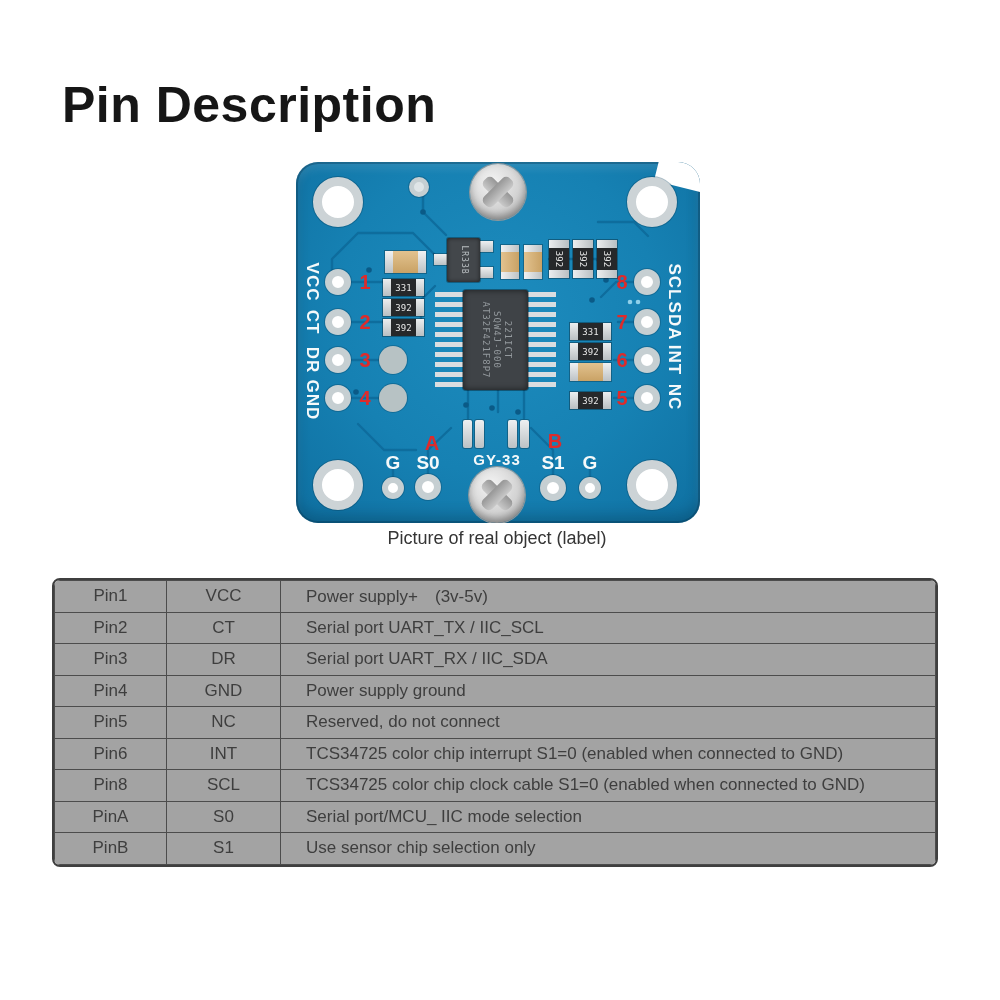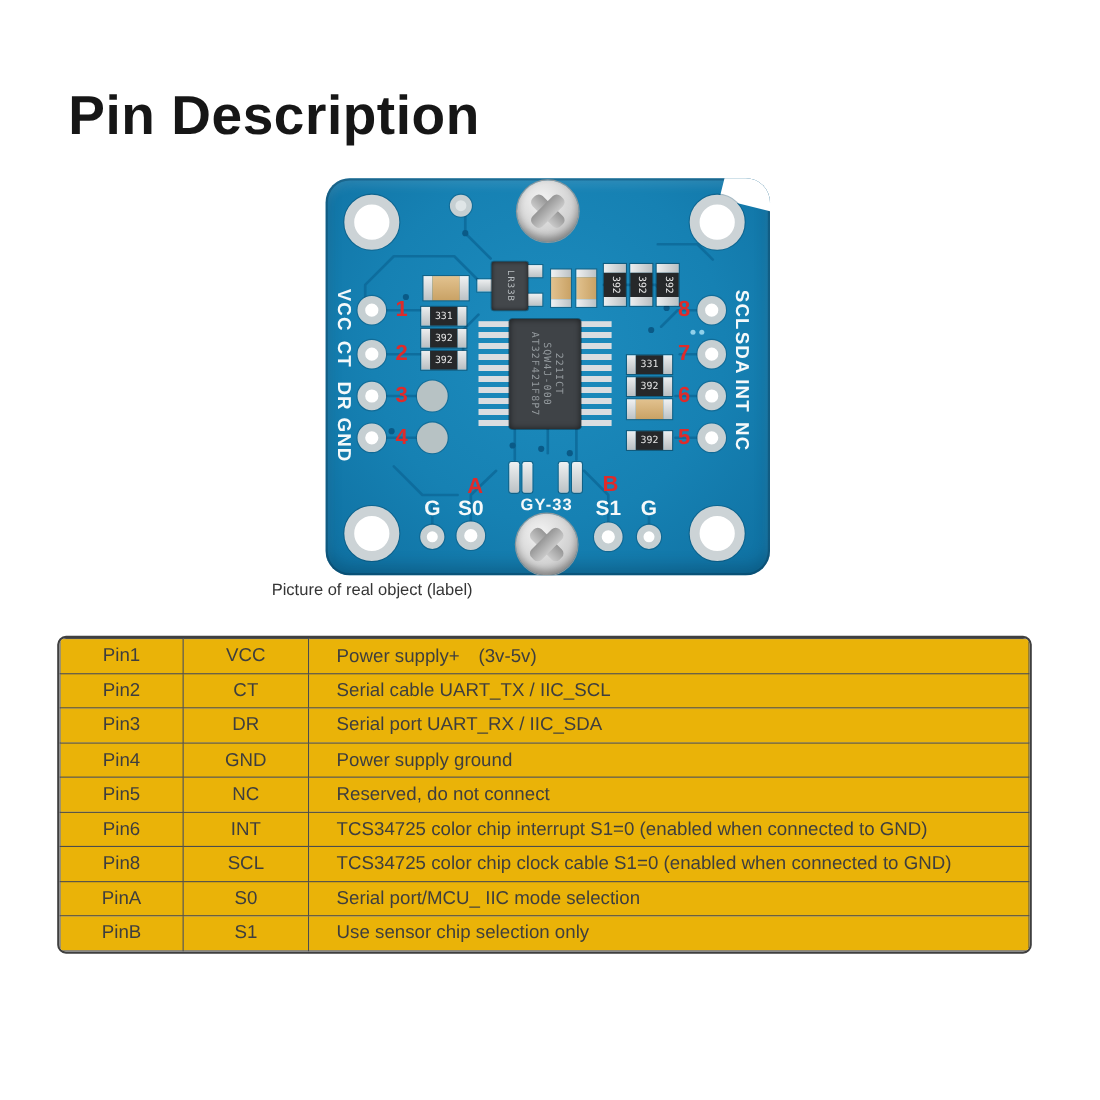--- a/index.html
+++ b/index.html
@@ -74,29 +74,29 @@
             border-radius:2px;box-shadow:inset 0 0 4px rgba(0,0,0,.6),0 0 0 1px rgba(0,0,0,.3)}
   .reg-text{position:absolute;left:50%;top:50%;transform:translate(-50%,-50%) rotate(90deg);
             color:#b9bec1;font-size:8px;font-family:"DejaVu Sans Mono",monospace;letter-spacing:1px}
   .reg-pad{position:absolute;background:linear-gradient(#eef0f1,#bcc2c5);
            box-shadow:0 0 0 1px rgba(0,0,0,.25)}
   .spad{position:absolute;top:258px;width:9px;height:28px;border-radius:2px;
         background:linear-gradient(#eef0f1,#bcc2c5);box-shadow:0 0 0 1px rgba(0,0,0,.25)}
   .notch{position:absolute;right:-14px;top:-14px;width:56px;height:40px;background:#fff;
          transform:rotate(14deg);border-radius:5px}
 
-  .caption{position:absolute;left:247px;top:528px;width:500px;
-           font-size:15px;color:var(--caption-color)}
+  .caption{position:absolute;left:247px;top:528px;width:500px;text-align:center;
+           font-size:18px;color:var(--caption-color)}
 
   
   .pin-table-wrap{position:absolute;left:52px;top:578px;width:886px;border:2px solid #3f3f3f;
                   border-radius:8px;overflow:hidden}
   table{border-collapse:collapse;table-layout:fixed;width:100%}
   td{border:1.4px solid var(--table-border);font-size:17px;color:var(--table-text);
-     height:31.5px;padding:0;background:#eab308}
+     height:31.5px;padding:0;background:#a3a3a3}
   td.c{text-align:center}
   td.d{padding-left:25px;white-space:pre-wrap}
   col.c1{width:112px}
   col.c2{width:114px}
 </style>
 </head>
 <body>
 
 <div class="page">
 
@@ -305,21 +305,21 @@
         </colgroup>
       <tbody>
         <tr>
           <td class="c">Pin1</td>
           <td class="c">VCC</td>
           <td class="d">Power supply+　(3v-5v)</td>
         </tr>
         <tr>
           <td class="c">Pin2</td>
           <td class="c">CT</td>
-          <td class="d">Serial cable UART_TX / IIC_SCL</td>
+          <td class="d">Serial port UART_TX / IIC_SCL</td>
         </tr>
         <tr>
           <td class="c">Pin3</td>
           <td class="c">DR</td>
           <td class="d">Serial port UART_RX / IIC_SDA</td>
         </tr>
         <tr>
           <td class="c">Pin4</td>
           <td class="c">GND</td>
           <td class="d">Power supply ground</td>

